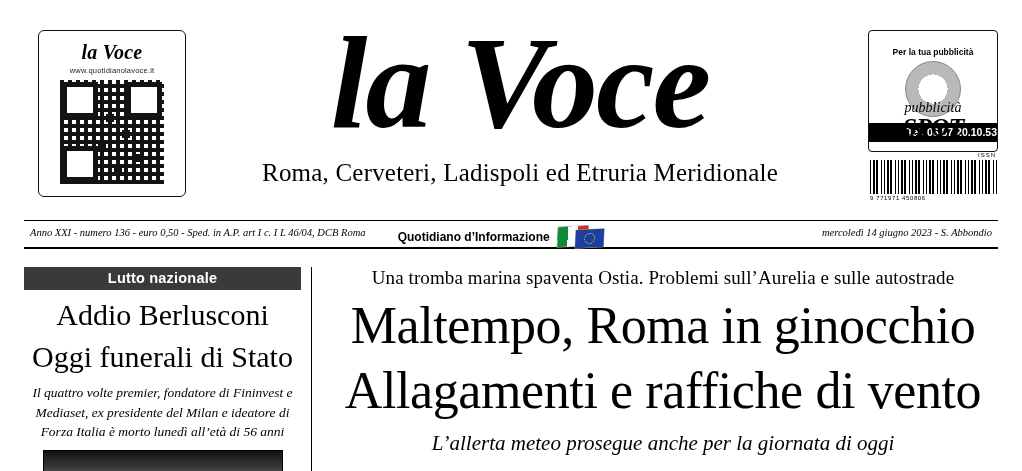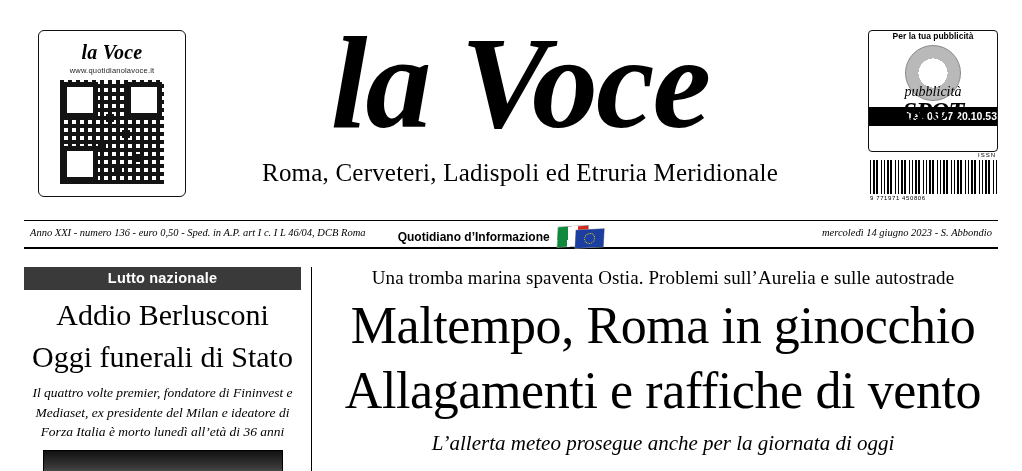--- a/index.html
+++ b/index.html
@@ -124,21 +124,21 @@
     border: 1.5px solid #111;
     border-radius: 4px;
     background: #fff;
     text-align: center;
     overflow: hidden;
   }
   .ad-top {
     font-family: "Liberation Sans", sans-serif;
     font-size: 8.5px;
     font-weight: bold;
-    margin-top: 0;
+    margin-top: 16px;
   }
   .ad-logo {
     position: relative;
     height: 62px;
     margin-top: 2px;
   }
   .ad-circle {
     position: absolute;
     left: 50%;
     top: 2px;
@@ -405,21 +405,21 @@
     </div>
     <div class="info-right">mercoledì 14 giugno 2023 - S. Abbondio</div>
   </div>
 
   <div class="body-area">
 
     <div class="col-left">
       <div class="kicker-bar">Lutto nazionale</div>
       <div class="left-head">Addio Berlusconi</div>
       <div class="left-head">Oggi funerali di Stato</div>
-      <div class="left-sub">Il quattro volte premier, fondatore di Fininvest e Mediaset, ex presidente del Milan e ideatore di Forza Italia è morto lunedì all’età di 36 anni</div>
+      <div class="left-sub">Il quattro volte premier, fondatore di Fininvest e Mediaset, ex presidente del Milan e ideatore di Forza Italia è morto lunedì all’età di 56 anni</div>
       <div class="left-photo"></div>
     </div>
 
     <div class="col-right">
       <div class="occhiello">Una tromba marina spaventa Ostia. Problemi sull’Aurelia e sulle autostrade</div>
       <div class="headline">Maltempo, Roma in ginocchio</div>
       <div class="headline">Allagamenti e raffiche di vento</div>
       <div class="sommario">L’allerta meteo prosegue anche per la giornata di oggi</div>
     </div>
 

